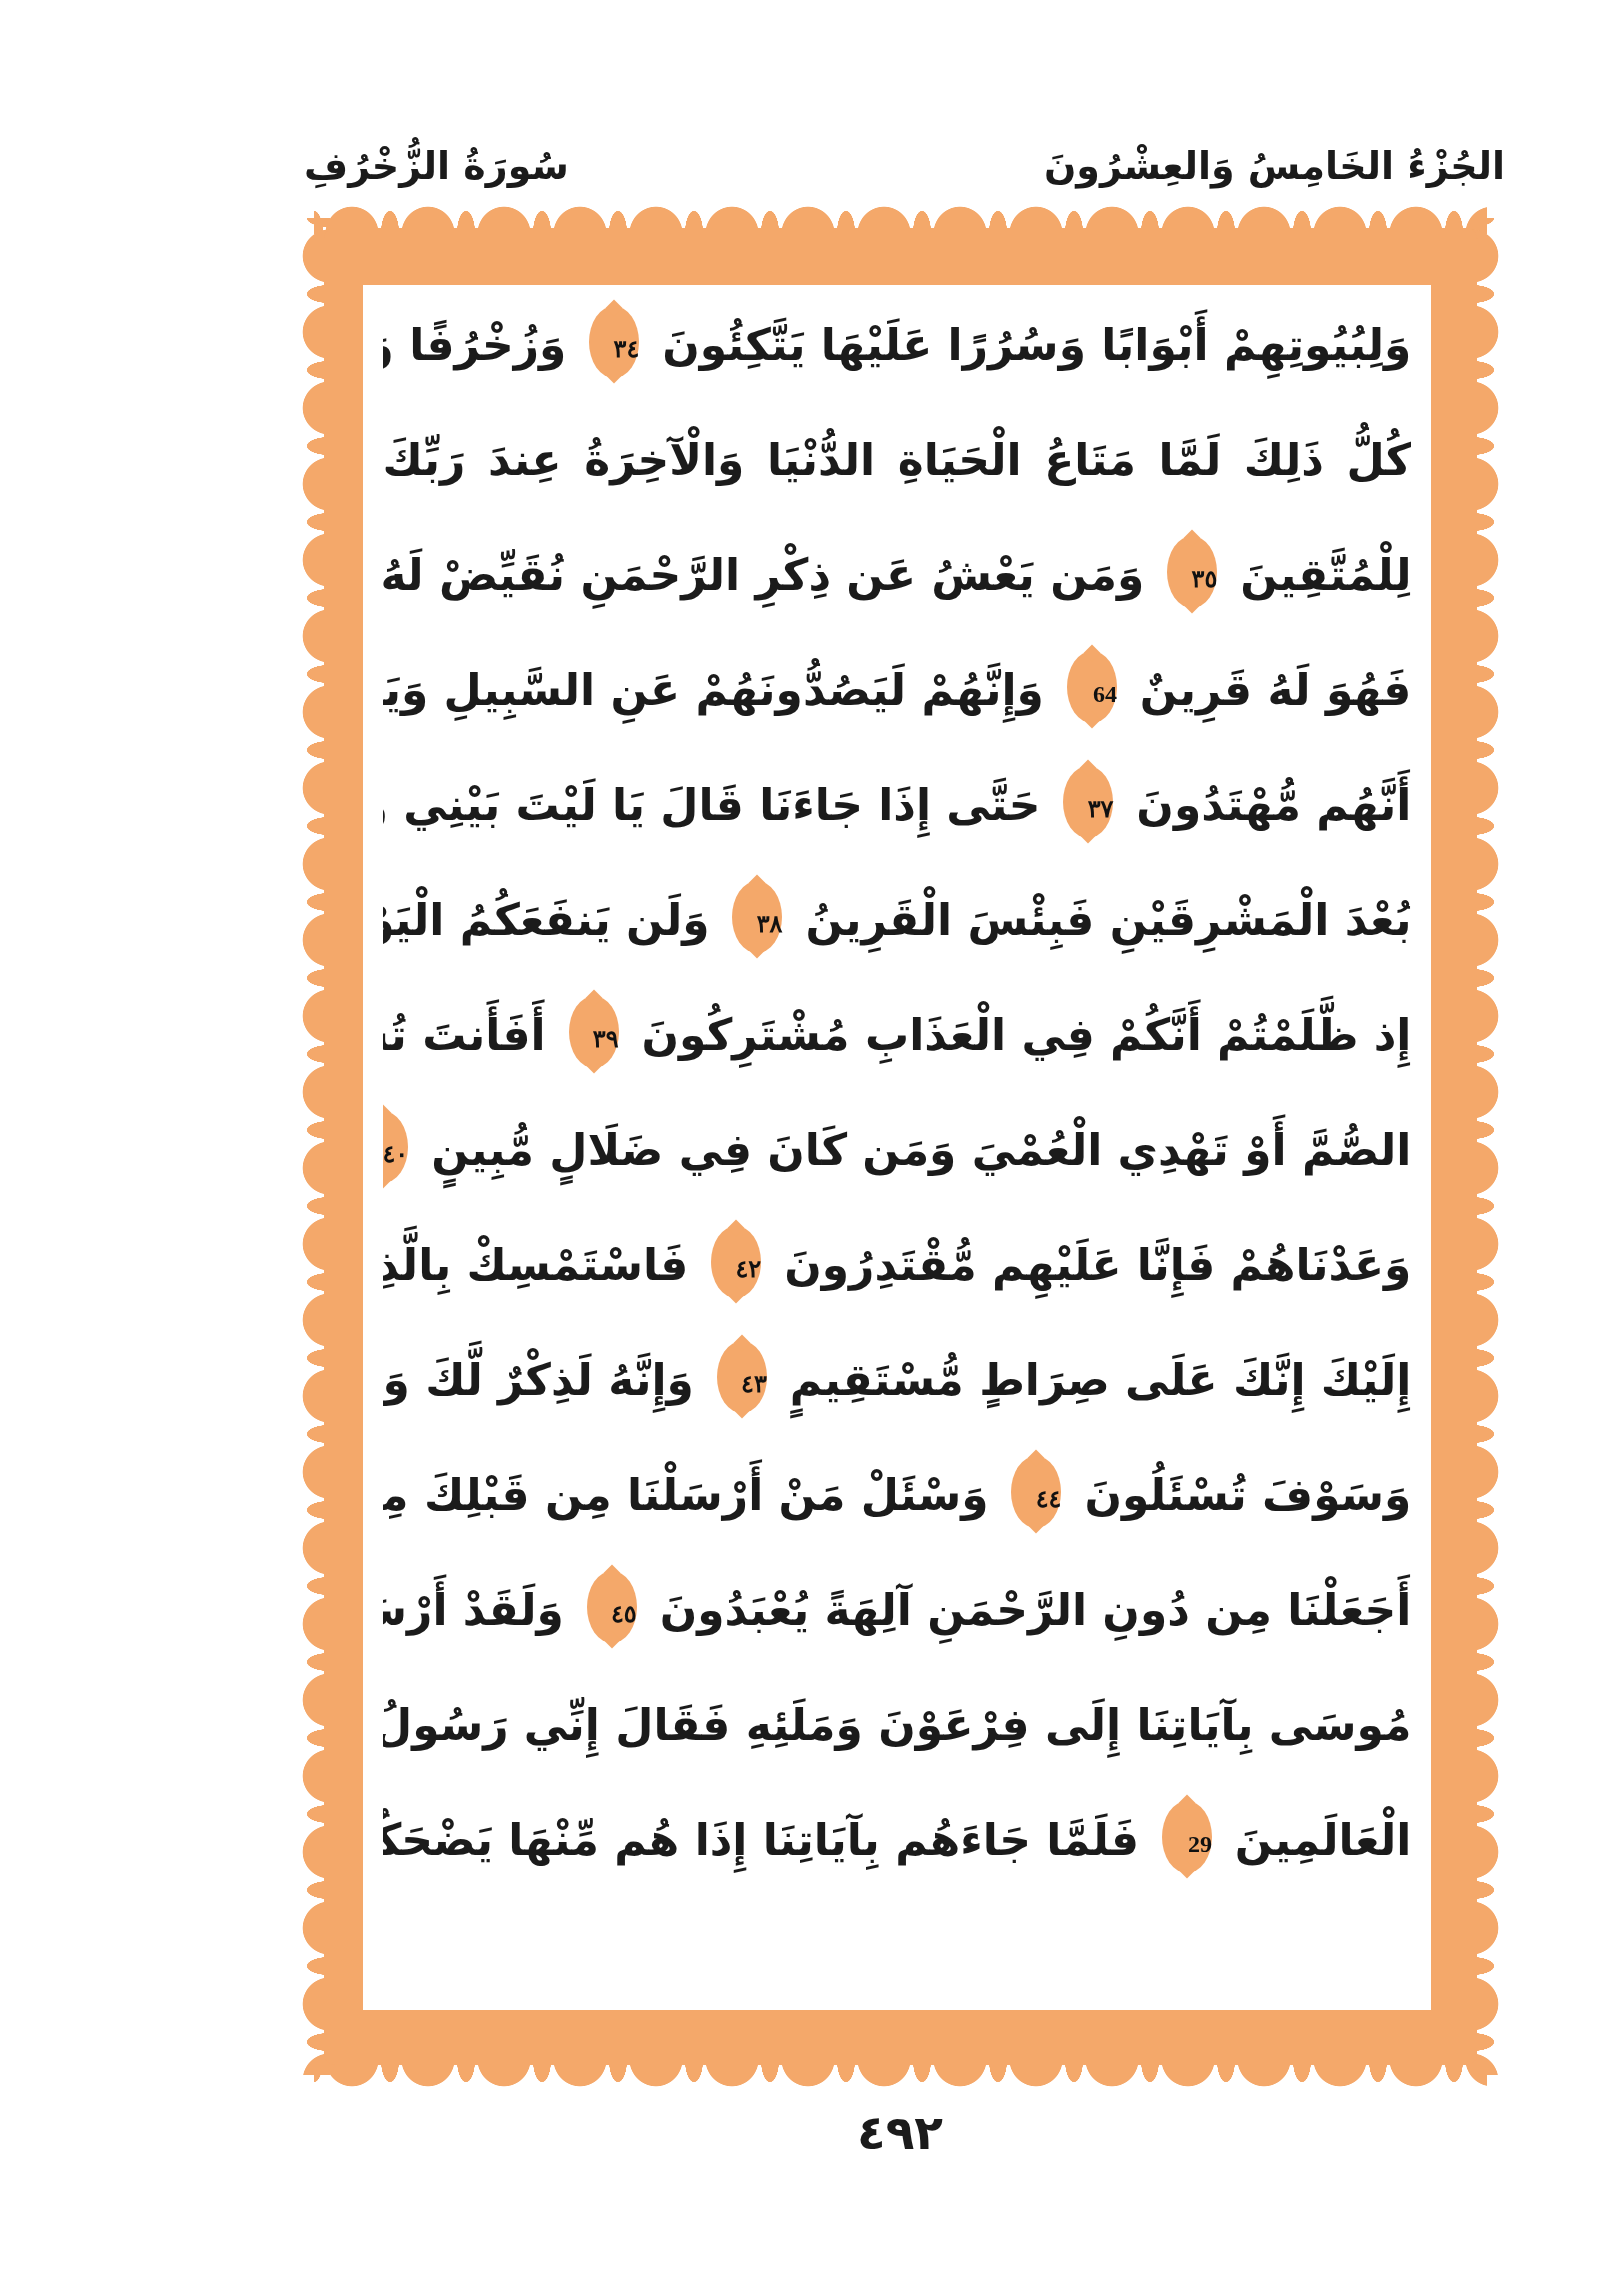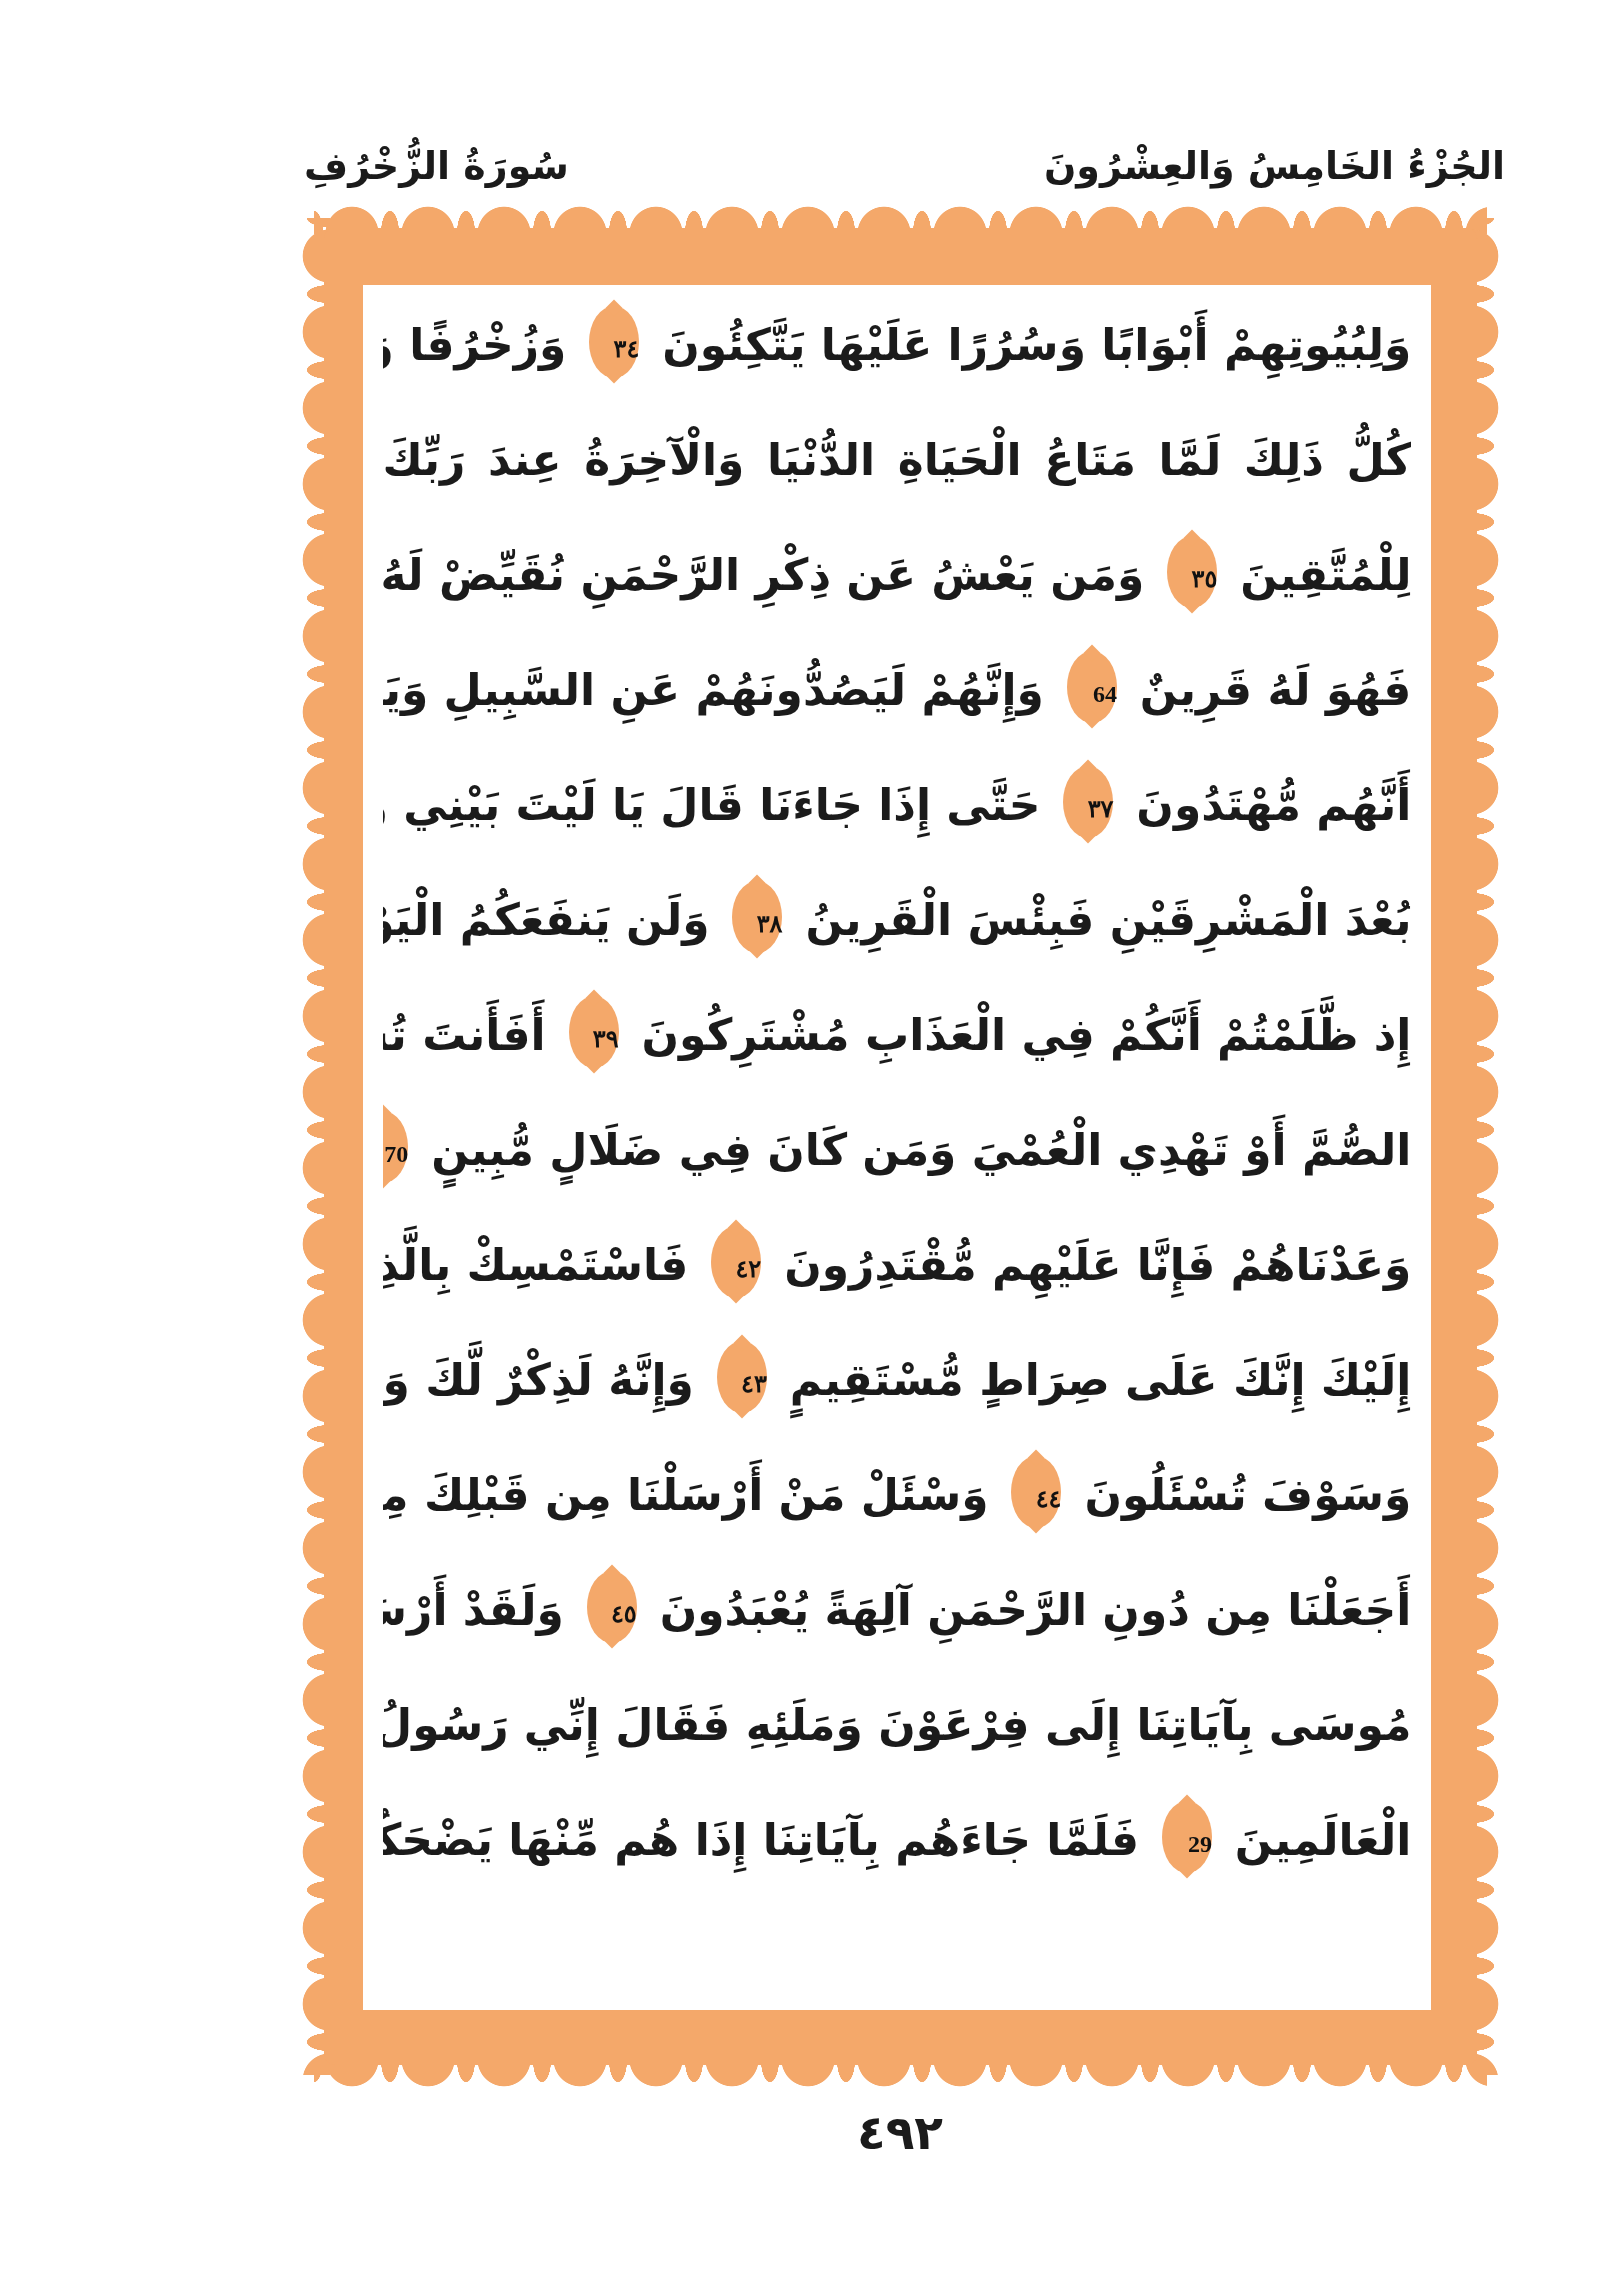--- a/index.html
+++ b/index.html
@@ -113,21 +113,21 @@
   <div class="band"></div>
   <div class="inner">
     <div class="text-block">
         <div class="qline"><span class="qtext">وَلِبُيُوتِهِمْ أَبْوَابًا وَسُرُرًا عَلَيْهَا يَتَّكِئُونَ</span> <span class="verse-marker"><span class="vnum">٣٤</span></span> <span class="qtext">وَزُخْرُفًا وَإِن</span></div>
         <div class="qline"><span class="qtext">كُلُّ ذَلِكَ لَمَّا مَتَاعُ الْحَيَاةِ الدُّنْيَا وَالْآخِرَةُ عِندَ رَبِّكَ</span></div>
         <div class="qline"><span class="qtext">لِلْمُتَّقِينَ</span> <span class="verse-marker"><span class="vnum">٣٥</span></span> <span class="qtext">وَمَن يَعْشُ عَن ذِكْرِ الرَّحْمَنِ نُقَيِّضْ لَهُ شَيْطَانًا</span></div>
         <div class="qline"><span class="qtext">فَهُوَ لَهُ قَرِينٌ</span> <span class="verse-marker"><span class="vnum">64</span></span> <span class="qtext">وَإِنَّهُمْ لَيَصُدُّونَهُمْ عَنِ السَّبِيلِ وَيَحْسَبُونَ</span></div>
         <div class="qline"><span class="qtext">أَنَّهُم مُّهْتَدُونَ</span> <span class="verse-marker"><span class="vnum">٣٧</span></span> <span class="qtext">حَتَّى إِذَا جَاءَنَا قَالَ يَا لَيْتَ بَيْنِي وَبَيْنَكَ</span></div>
         <div class="qline"><span class="qtext">بُعْدَ الْمَشْرِقَيْنِ فَبِئْسَ الْقَرِينُ</span> <span class="verse-marker"><span class="vnum">٣٨</span></span> <span class="qtext">وَلَن يَنفَعَكُمُ الْيَوْمَ</span></div>
         <div class="qline"><span class="qtext">إِذ ظَّلَمْتُمْ أَنَّكُمْ فِي الْعَذَابِ مُشْتَرِكُونَ</span> <span class="verse-marker"><span class="vnum">٣٩</span></span> <span class="qtext">أَفَأَنتَ تُسْمِعُ</span></div>
-        <div class="qline"><span class="qtext">الصُّمَّ أَوْ تَهْدِي الْعُمْيَ وَمَن كَانَ فِي ضَلَالٍ مُّبِينٍ</span> <span class="verse-marker"><span class="vnum">70</span></span> </div>
+        <div class="qline"><span class="qtext">الصُّمَّ أَوْ تَهْدِي الْعُمْيَ وَمَن كَانَ فِي ضَلَالٍ مُّبِينٍ</span> <span class="verse-marker"><span class="vnum">٤٠</span></span> </div>
         <div class="qline"><span class="qtext">وَعَدْنَاهُمْ فَإِنَّا عَلَيْهِم مُّقْتَدِرُونَ</span> <span class="verse-marker"><span class="vnum">٤٢</span></span> <span class="qtext">فَاسْتَمْسِكْ بِالَّذِي أُوحِيَ</span></div>
         <div class="qline"><span class="qtext">إِلَيْكَ إِنَّكَ عَلَى صِرَاطٍ مُّسْتَقِيمٍ</span> <span class="verse-marker"><span class="vnum">٤٣</span></span> <span class="qtext">وَإِنَّهُ لَذِكْرٌ لَّكَ وَلِقَوْمِكَ</span></div>
         <div class="qline"><span class="qtext">وَسَوْفَ تُسْئَلُونَ</span> <span class="verse-marker"><span class="vnum">٤٤</span></span> <span class="qtext">وَسْئَلْ مَنْ أَرْسَلْنَا مِن قَبْلِكَ مِن رُّسُلِنَا</span></div>
         <div class="qline"><span class="qtext">أَجَعَلْنَا مِن دُونِ الرَّحْمَنِ آلِهَةً يُعْبَدُونَ</span> <span class="verse-marker"><span class="vnum">٤٥</span></span> <span class="qtext">وَلَقَدْ أَرْسَلْنَا</span></div>
         <div class="qline"><span class="qtext">مُوسَى بِآيَاتِنَا إِلَى فِرْعَوْنَ وَمَلَئِهِ فَقَالَ إِنِّي رَسُولُ رَبِّ</span></div>
         <div class="qline"><span class="qtext">الْعَالَمِينَ</span> <span class="verse-marker"><span class="vnum">29</span></span> <span class="qtext">فَلَمَّا جَاءَهُم بِآيَاتِنَا إِذَا هُم مِّنْهَا يَضْحَكُونَ</span> </div>
       </div>
   </div>
 </div>
 

